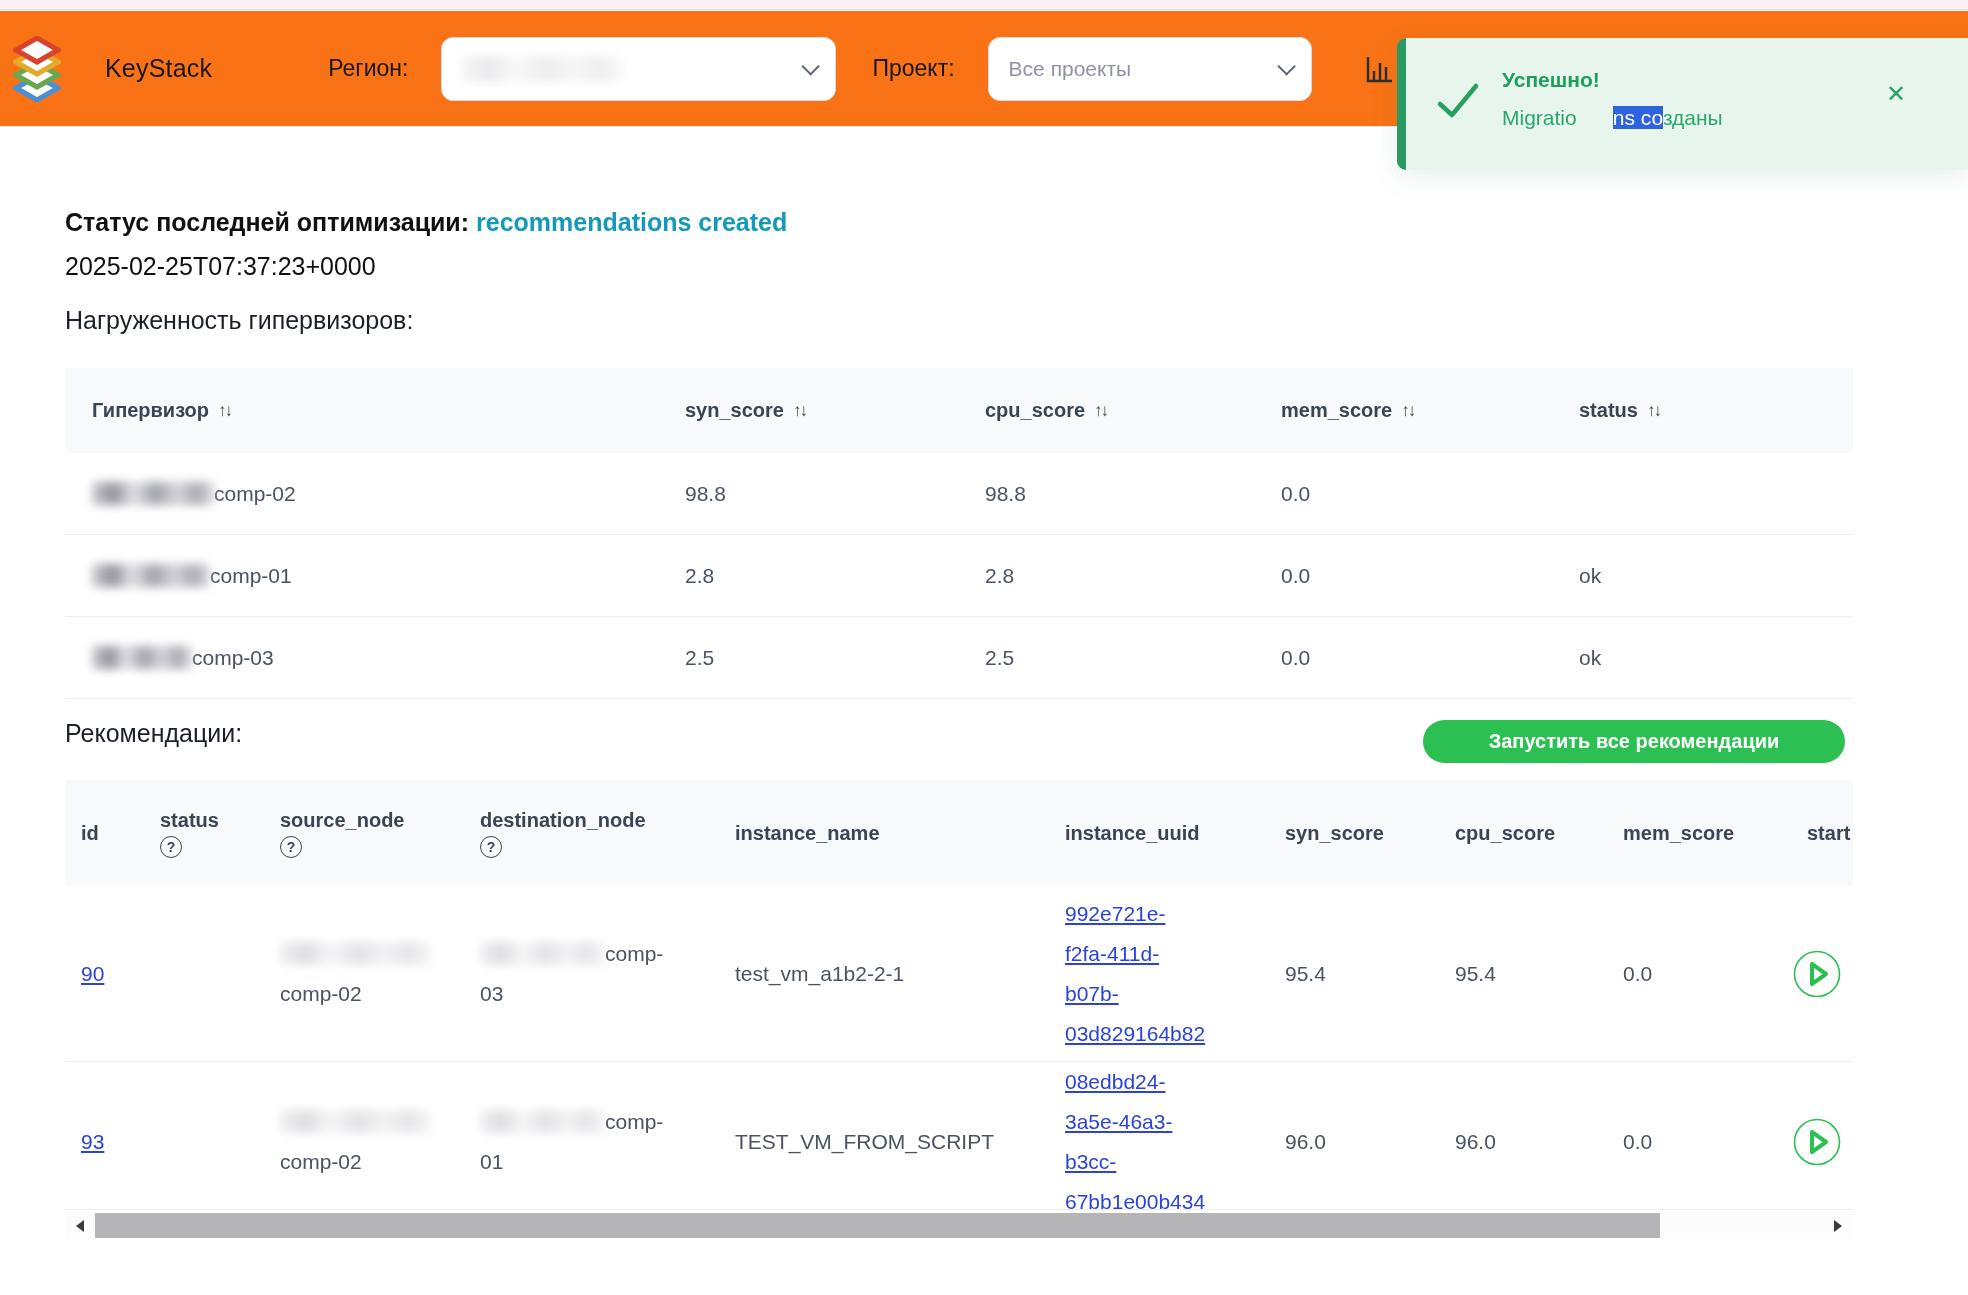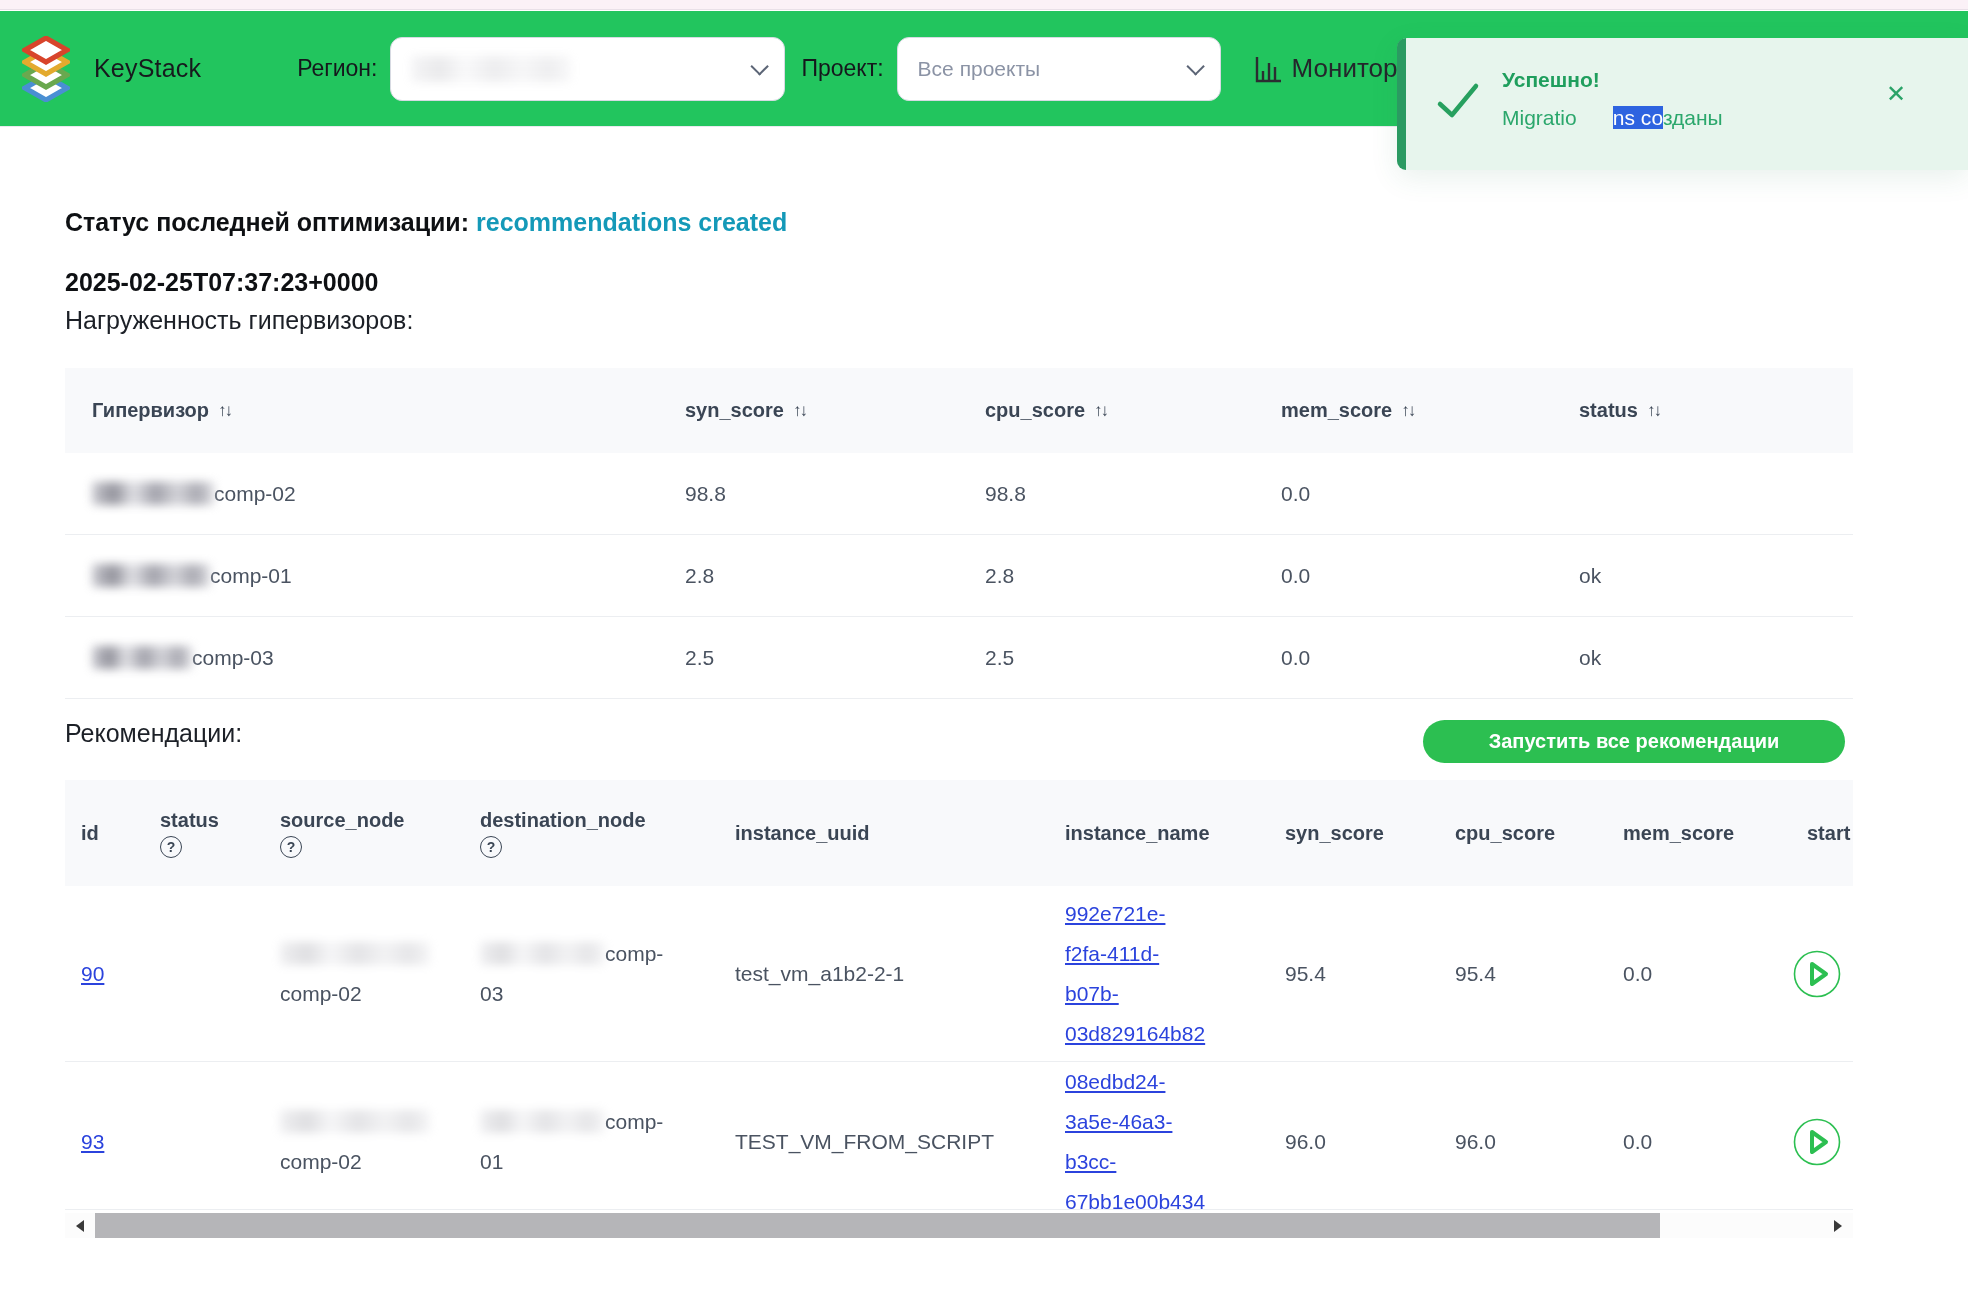--- a/index.html
+++ b/index.html
@@ -3,21 +3,21 @@
 <meta charset="utf-8">
 <style>
   * { margin:0; padding:0; box-sizing:border-box; }
   html,body { width:1968px; height:1295px; background:#fff; font-family:"Liberation Sans", sans-serif; }
   .page { position:relative; width:1968px; height:1295px; overflow:hidden; background:#fff; }
 
   
   .top-strip { position:absolute; top:0; left:0; width:100%; height:10px; background:#fbf1f7; border-bottom:1px solid #e9e0e8; }
 
   
-  .app-header { position:absolute; top:11px; left:0; width:100%; height:116px; background:#22c55e; border-bottom:1px solid #e9e9ef; display:flex; align-items:center; padding-left:22px; }
+  .app-header { position:absolute; top:11px; left:0; width:100%; height:116px; background:#f97316; border-bottom:1px solid #e9e9ef; display:flex; align-items:center; padding-left:13px;gap:20px; }
   .brand-name { font-size:25px; font-weight:500; color:#17191d; margin-left:24px; letter-spacing:.2px; }
   .hdr-label { font-size:23px; color:#15171c; }
   .lbl-region { margin-left:96px; }
   .lbl-project { margin-left:16px; }
   .select-box { height:64px; border:1px solid #d7dae2; border-radius:12px; background:#fff; display:flex; align-items:center; justify-content:space-between; padding:0 20px; margin-left:13px; cursor:pointer; }
   .select-region { width:395px; }
   .select-project { width:324px; }
   .select-value { font-size:21px; color:#8b93a5; }
   .chev { width:13px; height:13px; border-right:2.5px solid #5c6576; border-bottom:2.5px solid #5c6576; transform:rotate(45deg) translateY(-3px); flex:0 0 auto; }
   .nav-monitoring { display:flex; align-items:center; gap:8px; margin-left:33px; font-size:26px; color:#24262b; cursor:pointer; white-space:nowrap; }
@@ -35,21 +35,21 @@
   .toast-check { margin:44px 0 0 30px; flex:0 0 auto; }
   .toast-body { margin:30px 0 0 22px; }
   .toast-title { font-size:21px; font-weight:bold; color:#1f9e5d; }
   .toast-msg { margin-top:14px; font-size:21px; color:#2ba76c; }
   .toast-msg .sel { background:#2e63e0; color:#fff;margin-left:36px; }
   .toast-close { position:absolute; right:62px; top:44px; font-size:24px; color:#2aa368; cursor:pointer; line-height:1; }
 
   
   .opt-status { position:absolute; top:208px; left:65px; font-size:25px; font-weight:bold; color:#0e1013; }
   .opt-status .teal { color:#1499b8; }
-  .opt-timestamp { position:absolute; top:252px; left:65px; font-size:25px; font-weight:bold; color:#0e1013;margin-top:16px; }
+  .opt-timestamp { position:absolute; top:252px; left:65px; font-size:25px; font-weight:normal; color:#0e1013; }
 
   .sec-title { position:absolute; left:65px; font-size:25px; color:#1c2027; }
 
   
   .tbl { position:absolute; left:65px; width:1788px; overflow:hidden; }
   .trow { display:grid; }
   .t1 .trow { grid-template-columns:593px 300px 296px 298px 301px; }
   .thead { background:#f8f9fb; }
   .th { display:flex; align-items:center; font-size:20px; font-weight:bold; color:#3a4554; padding-left:27px; gap:9px; }
   .sort { font-size:17px; letter-spacing:-2px; color:#3a4554; }
@@ -219,24 +219,24 @@
         </div>
       <div class="th">
           <span>source_node</span>
           <span class="help">?</span>
         </div>
       <div class="th">
           <span>destination_node</span>
           <span class="help">?</span>
         </div>
       <div class="th">
+          <span>instance_name</span>
+        </div>
+      <div class="th">
           <span>instance_uuid</span>
-        </div>
-      <div class="th">
-          <span>instance_name</span>
         </div>
       <div class="th">
           <span>syn_score</span>
         </div>
       <div class="th">
           <span>cpu_score</span>
         </div>
       <div class="th">
           <span>mem_score</span>
         </div>

